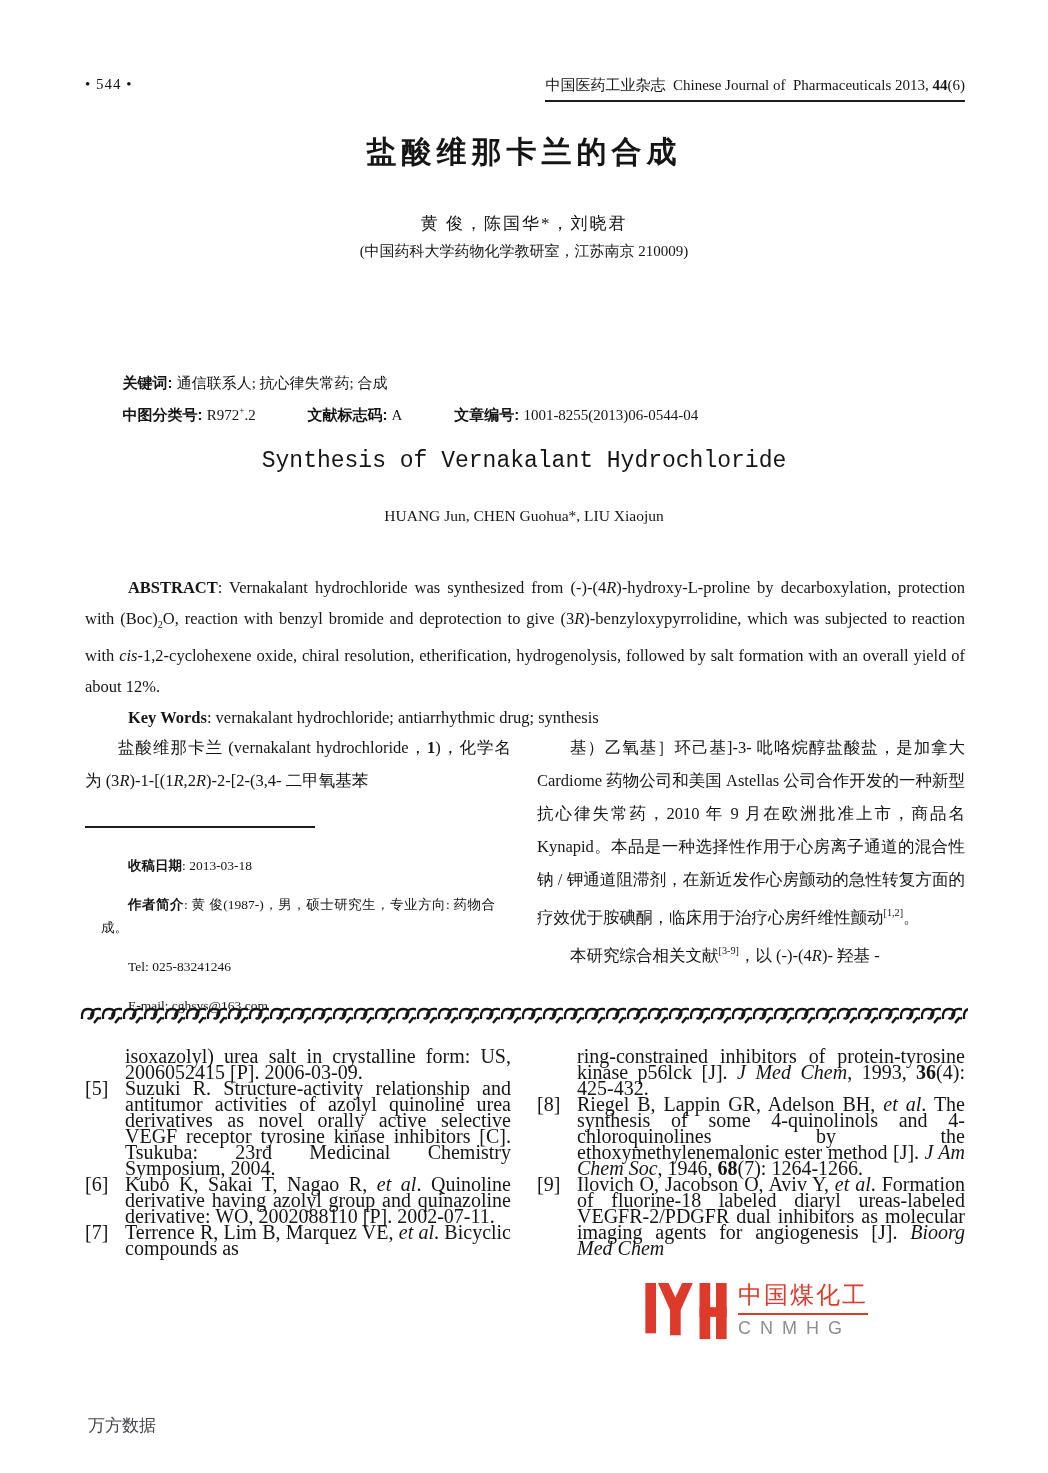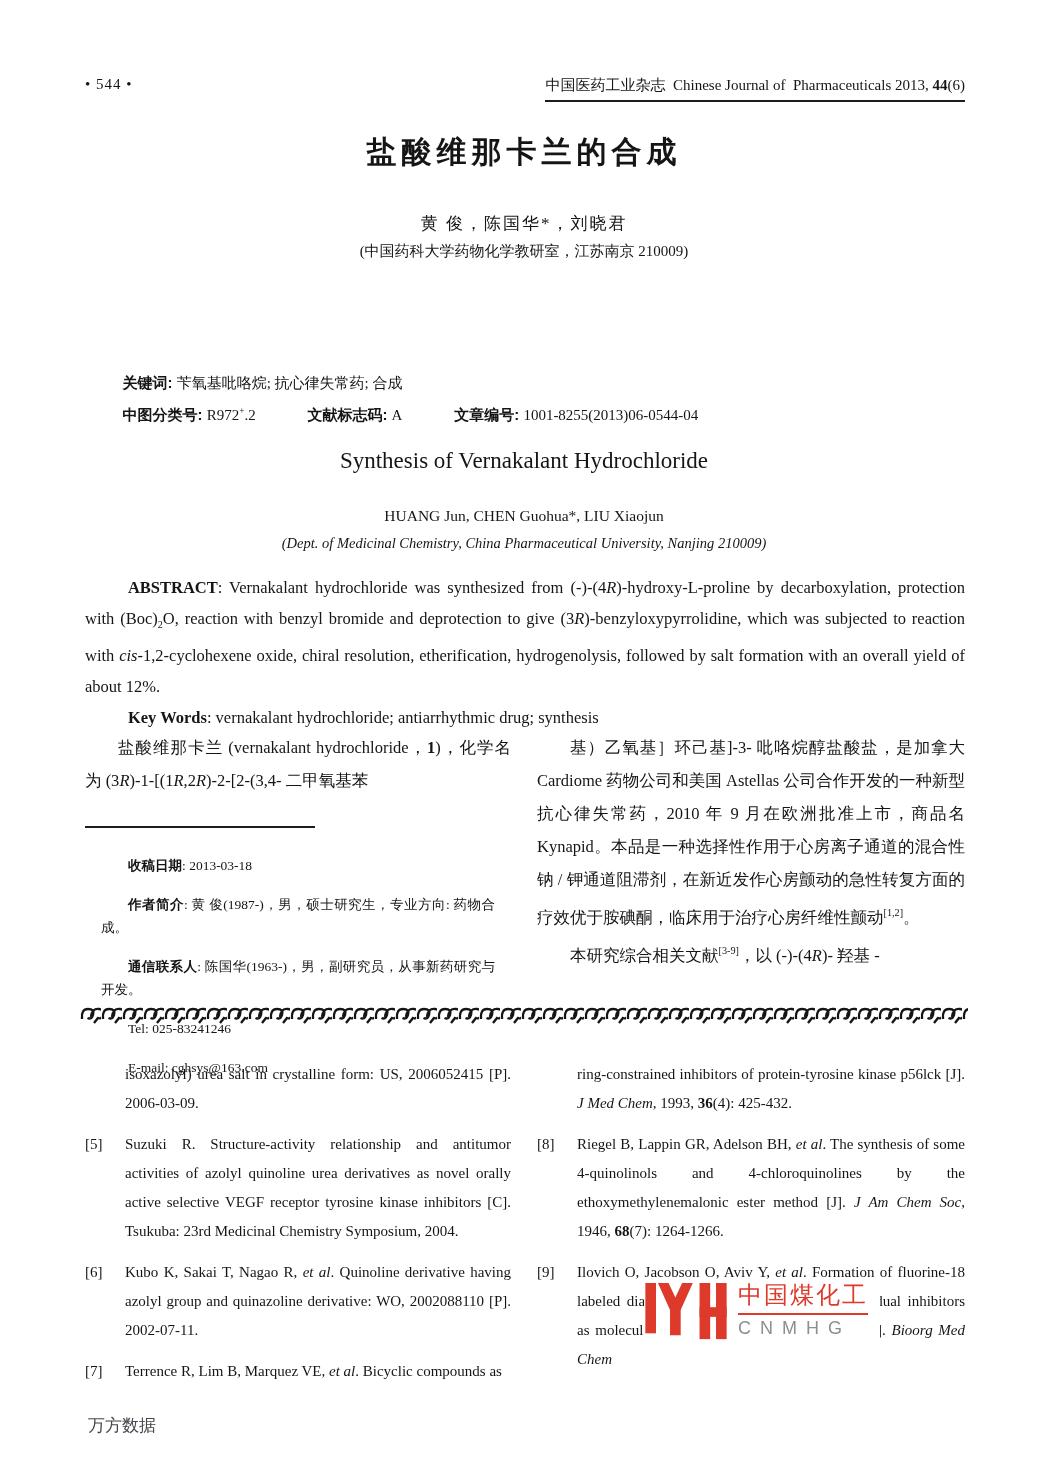--- a/index.html
+++ b/index.html
@@ -24,21 +24,21 @@
   .abs-cn{position:absolute;top:278px;left:85px;width:880px;margin:0;
           font-size:15px;line-height:30px;text-align:justify;text-indent:2.5em;}
   .kw-cn{position:absolute;top:370px;left:85px;width:880px;margin:0;
          font-size:15px;line-height:26px;text-indent:2.5em;}
   .clc{position:absolute;top:398px;left:85px;width:880px;margin:0;
        font-size:15px;line-height:26px;text-indent:2.5em;}
   .clc .grp{margin-right:48px;}
   b.cnlab{font-family:"Liberation Sans","DejaVu Sans",sans-serif;font-weight:bold;}
   
   .title-en{position:absolute;top:448px;left:0;width:100%;margin:0;text-align:center;
-            font-size:23px;font-weight:normal;}
+            font-size:23px;font-weight:normal;font-family:Liberation Mono, monospace;}
   .authors-en{position:absolute;top:507px;left:0;width:100%;text-align:center;font-size:15.5px;}
   .affil-en{position:absolute;top:535px;left:0;width:100%;text-align:center;
             font-size:14.5px;font-style:italic;}
   .abs-en{position:absolute;top:572px;left:85px;width:880px;font-size:16.5px;line-height:31px;}
   .abs-en p{margin:0;text-align:justify;text-indent:2.6em;}
   .abs-en p.kwline{text-align:left;}
   
   .col-left{position:absolute;top:731px;left:85px;width:426px;}
   .col-right{position:absolute;top:731px;left:537px;width:428px;}
   .bodytext p{margin:0;font-size:16.5px;line-height:33px;text-align:justify;text-indent:2em;}
@@ -46,21 +46,21 @@
   sub{font-size:0.62em;}
   
   .fn-rule{position:absolute;top:826px;left:85px;width:230px;border-top:2px solid #1c1c1c;}
   .footnote{position:absolute;top:838px;left:85px;width:426px;}
   .footnote p{margin:16px;font-size:13.5px;line-height:23px;text-indent:2em;text-align:justify;}
   
   .orn{position:absolute;top:1002px;left:80px;width:888px;height:24px;}
   
   .refs-left{position:absolute;top:1048px;left:85px;width:426px;}
   .refs-right{position:absolute;top:1048px;left:537px;width:428px;}
-  .ref{display:flex;font-size:15px;line-height:29px;margin-top:12px;}
+  .ref{display:flex;font-size:20px;line-height:16px;}
   .refnum{flex:none;width:40px;}
   .reftext{flex:1;text-align:justify;}
   
   .watermark{position:absolute;top:1279px;left:644px;width:236px;height:74px;
              background:#ffffff;display:flex;align-items:flex-start;z-index:5;}
   .wm-mark{flex:none;margin-top:4px;}
   .wm-txt{margin-left:10px;display:flex;flex-direction:column;}
   .wm-cn{font-family:"Liberation Sans","DejaVu Sans",sans-serif;font-size:24px;
          letter-spacing:2px;border-bottom:2px solid;padding-bottom:2px;}
   .wm-en{font-family:"Liberation Sans","DejaVu Sans",sans-serif;font-size:18px;
@@ -77,50 +77,48 @@
   <div class="hdr">
     <span class="pageno">• 544 •</span>
     <span class="journal">中国医药工业杂志&nbsp;&nbsp;Chinese Journal of&nbsp; Pharmaceuticals 2013, <b>44</b>(6)</span>
   </div>
 
   <h1 class="title-cn">盐酸维那卡兰的合成</h1>
   <div class="authors-cn">黄  俊，陈国华*，刘晓君</div>
   <div class="affil-cn">(中国药科大学药物化学教研室，江苏南京  210009)</div>
 
 
-  <p class="kw-cn"><b class="cnlab">关键词: </b><span>苄氧基吡咯烷; 抗心律失常药; 合成</span></p>
+  <p class="kw-cn"><b class="cnlab">关键词: </b><span>通信联系人; 抗心律失常药; 合成</span></p>
 
   <p class="clc">
     <span class="grp"><b class="cnlab">中图分类号: </b><span>R972<sup>+</sup>.2</span></span>
     <span class="grp"><b class="cnlab">文献标志码: </b><span>A</span></span>
     <span class="grp"><b class="cnlab">文章编号: </b><span>1001-8255(2013)06-0544-04</span></span>
   </p>
 
   <h2 class="title-en">Synthesis of Vernakalant Hydrochloride</h2>
   <div class="authors-en">HUANG Jun, CHEN Guohua*, LIU Xiaojun</div>
-  <div class="affil-en">(Dept. of Medicinal Chemistry, China Pharmaceutical University, Nanjing 210009)</div>
 
   <div class="abs-en">
     <p><b>ABSTRACT</b>: Vernakalant hydrochloride was synthesized from (-)-(4<i>R</i>)-hydroxy-L-proline by decarboxylation, protection with (Boc)<sub>2</sub>O, reaction with benzyl bromide and deprotection to give (3<i>R</i>)-benzyloxypyrrolidine, which was subjected to reaction with <i>cis</i>-1,2-cyclohexene oxide, chiral resolution, etherification, hydrogenolysis, followed by salt formation with an overall yield of about 12%.</p>
     <p class="kwline"><b>Key Words</b>: vernakalant hydrochloride; antiarrhythmic drug; synthesis</p>
   </div>
 
   <div class="col-left bodytext">
     <p>盐酸维那卡兰 (vernakalant hydrochloride，<b>1</b>)，化学名为 (3<i>R</i>)-1-[(1<i>R</i>,2<i>R</i>)-2-[2-(3,4- 二甲氧基苯</p>
   </div>
   <div class="col-right bodytext">
     <p>基）乙氧基］环己基]-3- 吡咯烷醇盐酸盐，是加拿大 Cardiome 药物公司和美国 Astellas 公司合作开发的一种新型抗心律失常药，2010 年 9 月在欧洲批准上市，商品名 Kynapid。本品是一种选择性作用于心房离子通道的混合性钠 / 钾通道阻滞剂，在新近发作心房颤动的急性转复方面的疗效优于胺碘酮，临床用于治疗心房纤维性颤动<sup>[1,2]</sup>。</p>
     <p>本研究综合相关文献<sup>[3-9]</sup>，以 (-)-(4<i>R</i>)- 羟基 -</p>
   </div>
 
   <div class="fn-rule"></div>
   <div class="footnote">
     <p><b class="cnlab">收稿日期</b>: 2013-03-18</p>
     <p><b class="cnlab">作者简介</b>: 黄  俊(1987-)，男，硕士研究生，专业方向: 药物合成。</p>
-    <p><b class="cnlab">通信联系人</b>: 陈国华(1963-)，男，副研究员，从事新药研究与开发。</p>
     <p>Tel: 025-83241246</p>
     <p>E-mail: cghsys@163.com</p>
   </div>
 
   <svg class="orn" viewBox="0 0 888 24" xmlns="http://www.w3.org/2000/svg">
     <defs>
       <pattern id="orn-tile" width="21" height="24" patternUnits="userSpaceOnUse">
         <path d="M2 17 q-1 -10 6 -10 q7 0 5 6 q-1.5 5 -5.5 3" fill="none" stroke="#151515" stroke-width="2.4"></path>
         <path d="M11 15 q1 -9 8 -8 q6 1 4 6 q-1.5 4.5 -5 3 l-4 5" fill="none" stroke="#151515" stroke-width="2.4"></path>
       </pattern>

